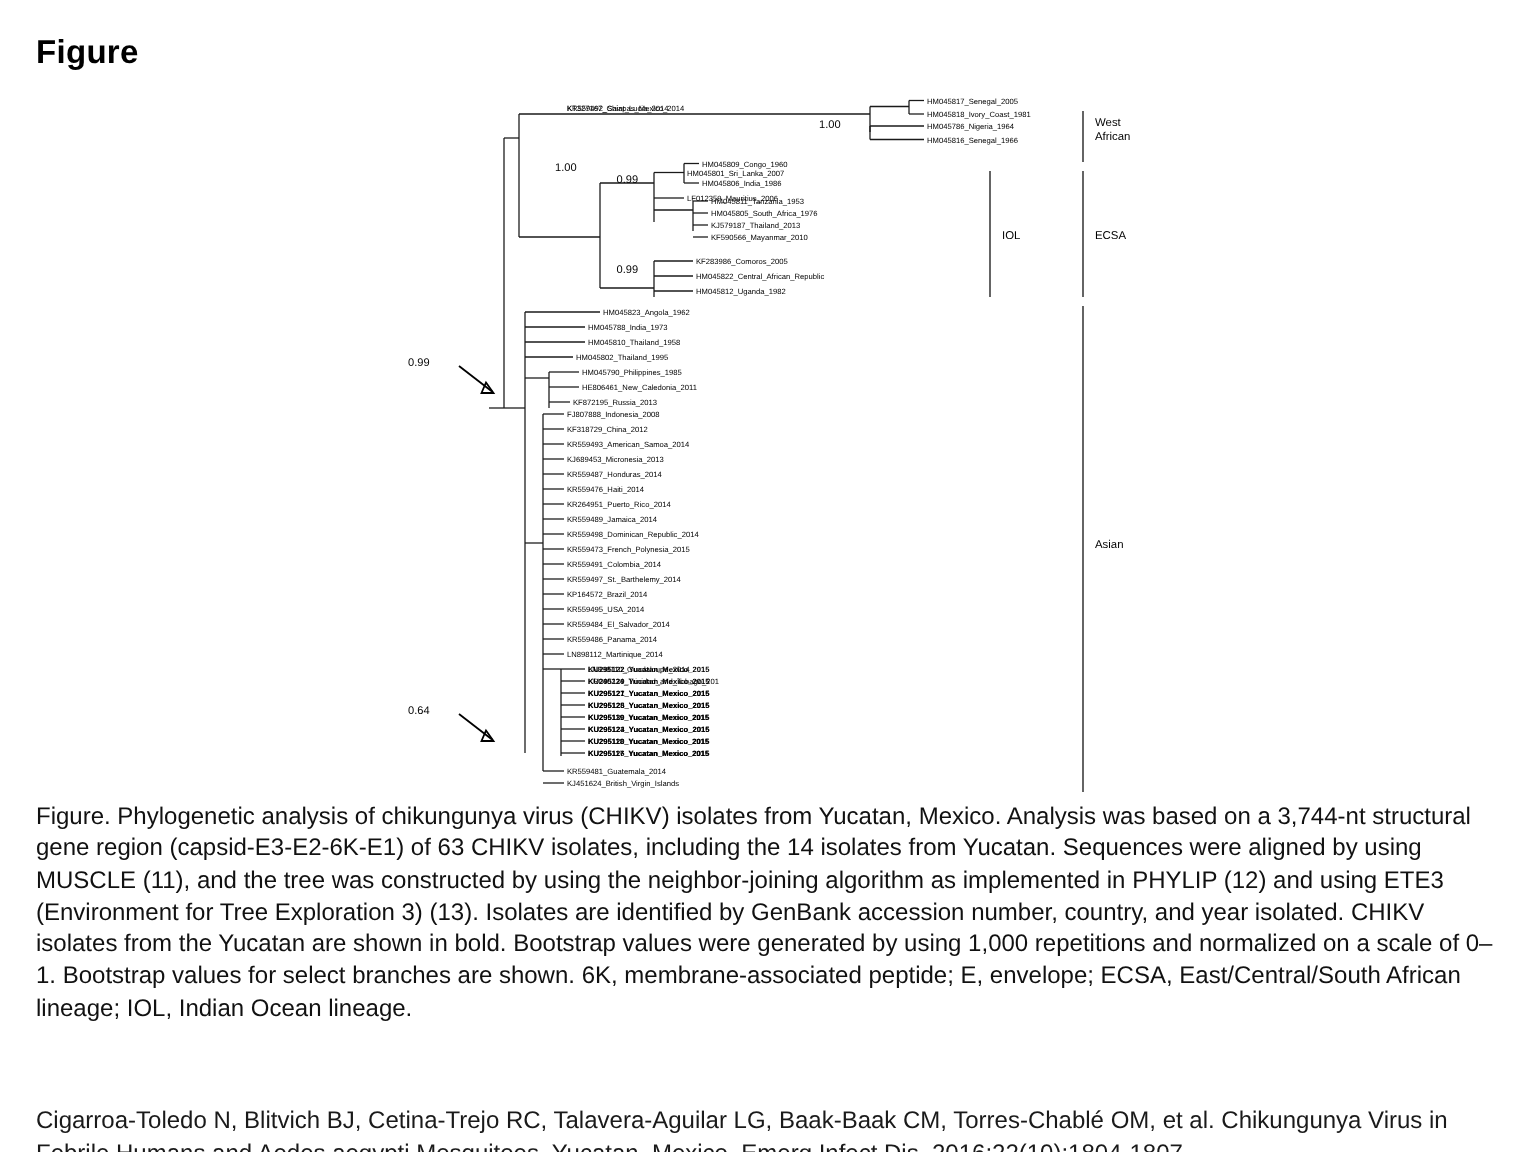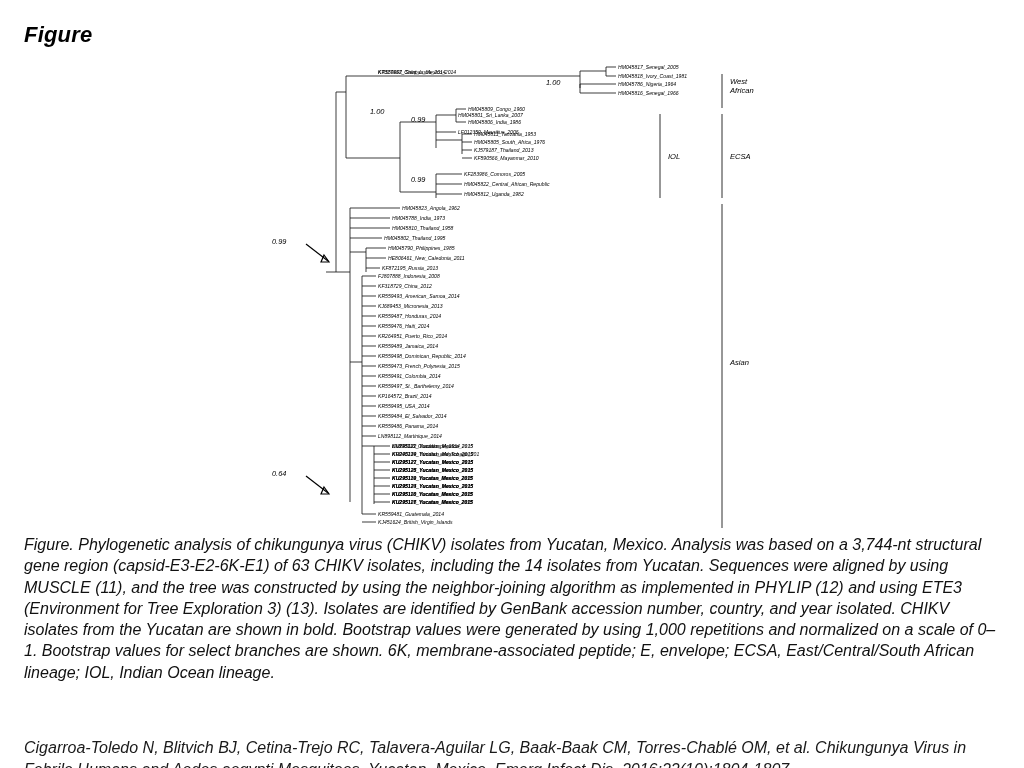--- a/index.html
+++ b/index.html
@@ -9,21 +9,20 @@
     background: #ffffff;
     font-family: "Liberation Sans", sans-serif;
     color: #000;
     overflow: hidden;
   }
   #page {
     position: relative;
     width: 1024px;
     height: 768px;
     background: #fff;
-    font-style: italic;
   }
   #figure-title {
     position: absolute;
     left: 24px;
     top: 22px;
     font-size: 22px;
     font-weight: bold;
     letter-spacing: 0.2px;
   }
   #tree-area {

